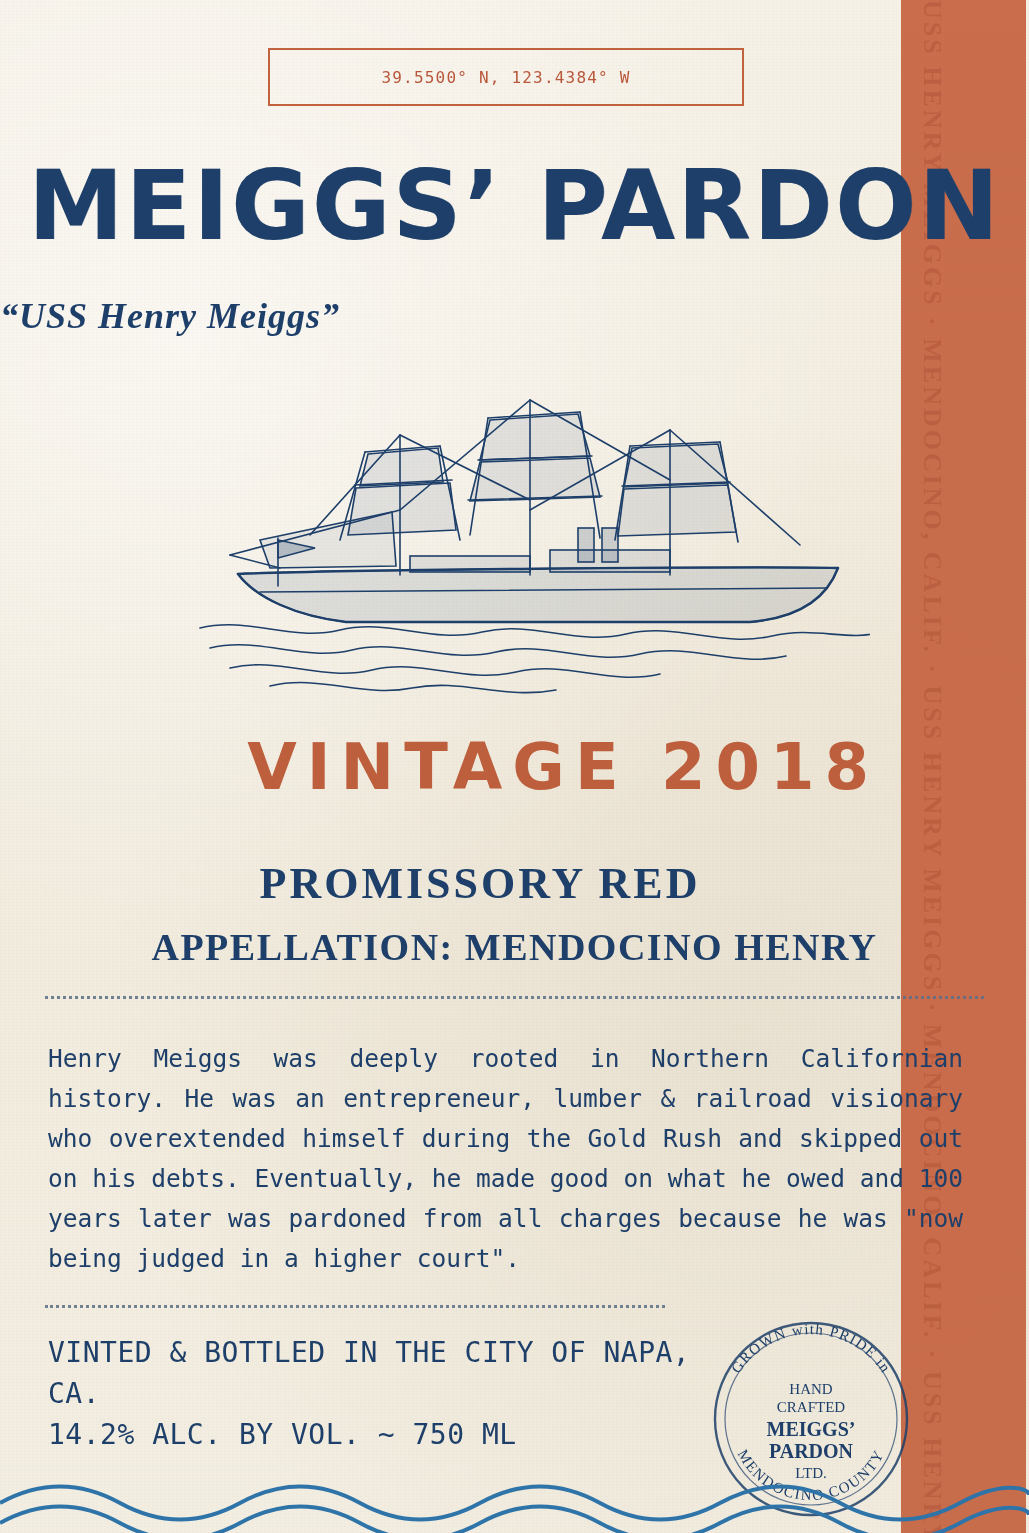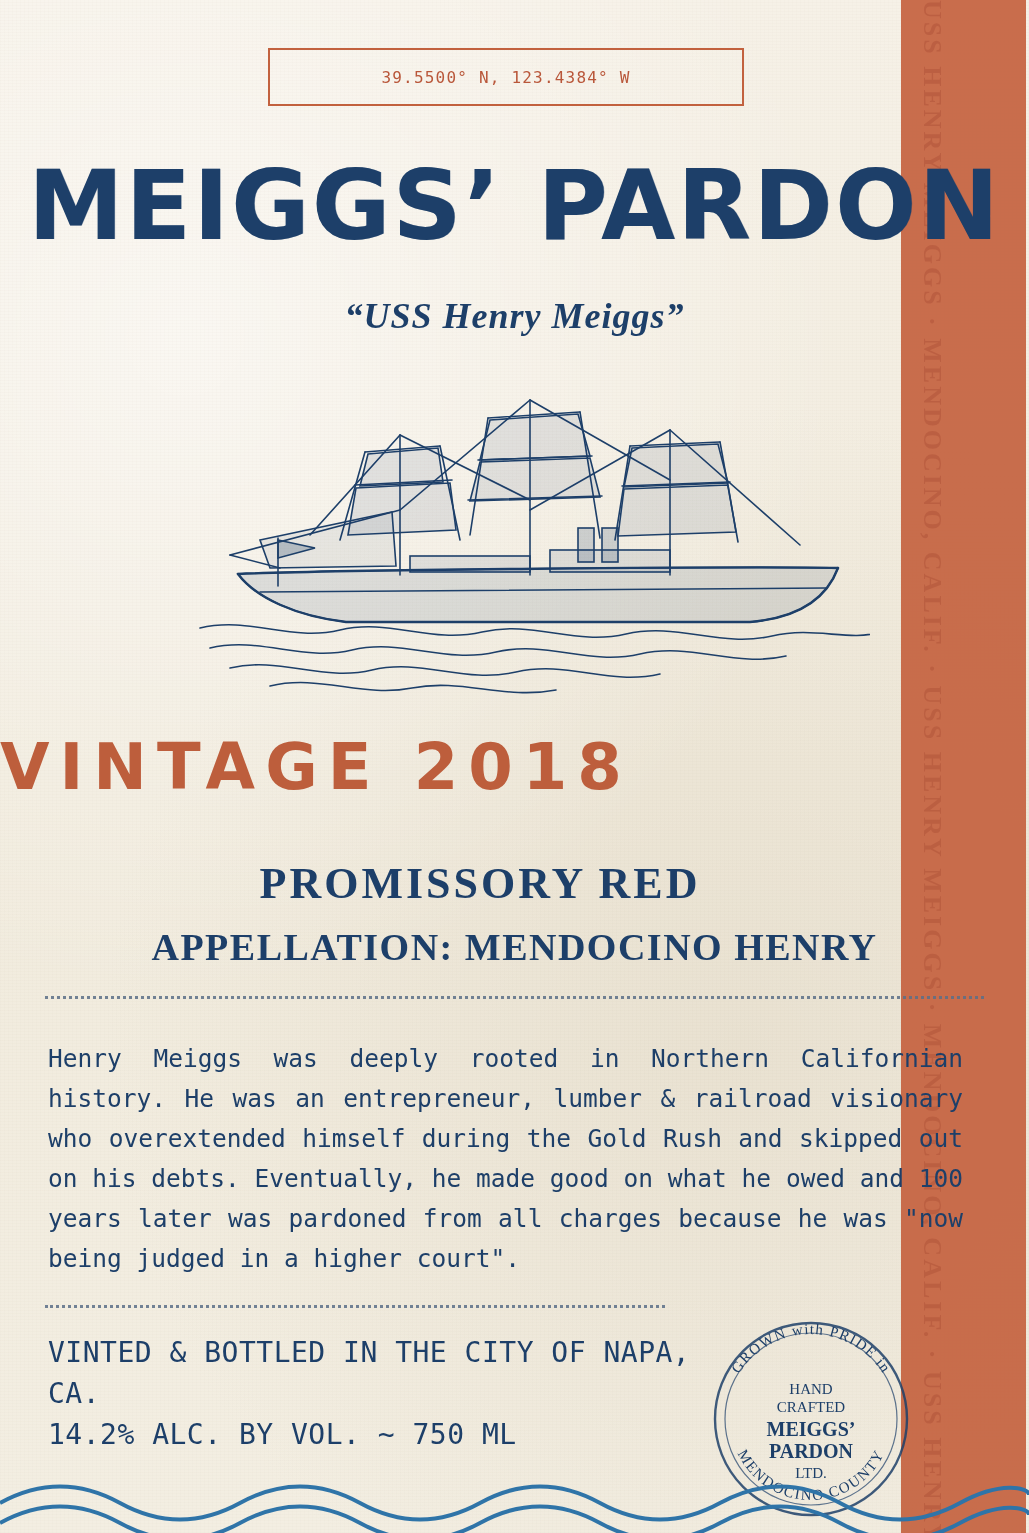--- a/index.html
+++ b/index.html
@@ -100,42 +100,41 @@
     font-size: 96px;
     letter-spacing: 2px;
     color: #1d3f69;
     z-index: 6;
     text-shadow: 0.5px 0 0 rgba(29,63,105,0.35);
   }
   .subtitle {
     position: absolute;
     left: 0; top: 295px;
     width: 1029px;
-    text-align: center;
     font-family: "Liberation Serif", serif;
     font-style: italic;
     font-weight: bold;
     font-size: 36px;
     letter-spacing: 1px;
     color: #1d3f69;
     z-index: 6;
   }
   
   .ship-wrap {
     position: absolute;
     left: 110px; top: 360px;
     width: 760px; height: 340px;
     z-index: 6;
   }
   .ship-wrap svg { width: 100%; height: 100%; display: block; }
   .vintage {
     position: absolute;
     left: 0; top: 730px;
     width: 879px;
-    text-align: left;
+    text-align: right;
     font-family: "DejaVu Sans", sans-serif;
     font-weight: bold;
     font-size: 64px;
     letter-spacing: 10px;
     color: #bd5e3c;
     z-index: 6;
   }
   .varietal {
     position: absolute;
     left: 8px; top: 858px;

